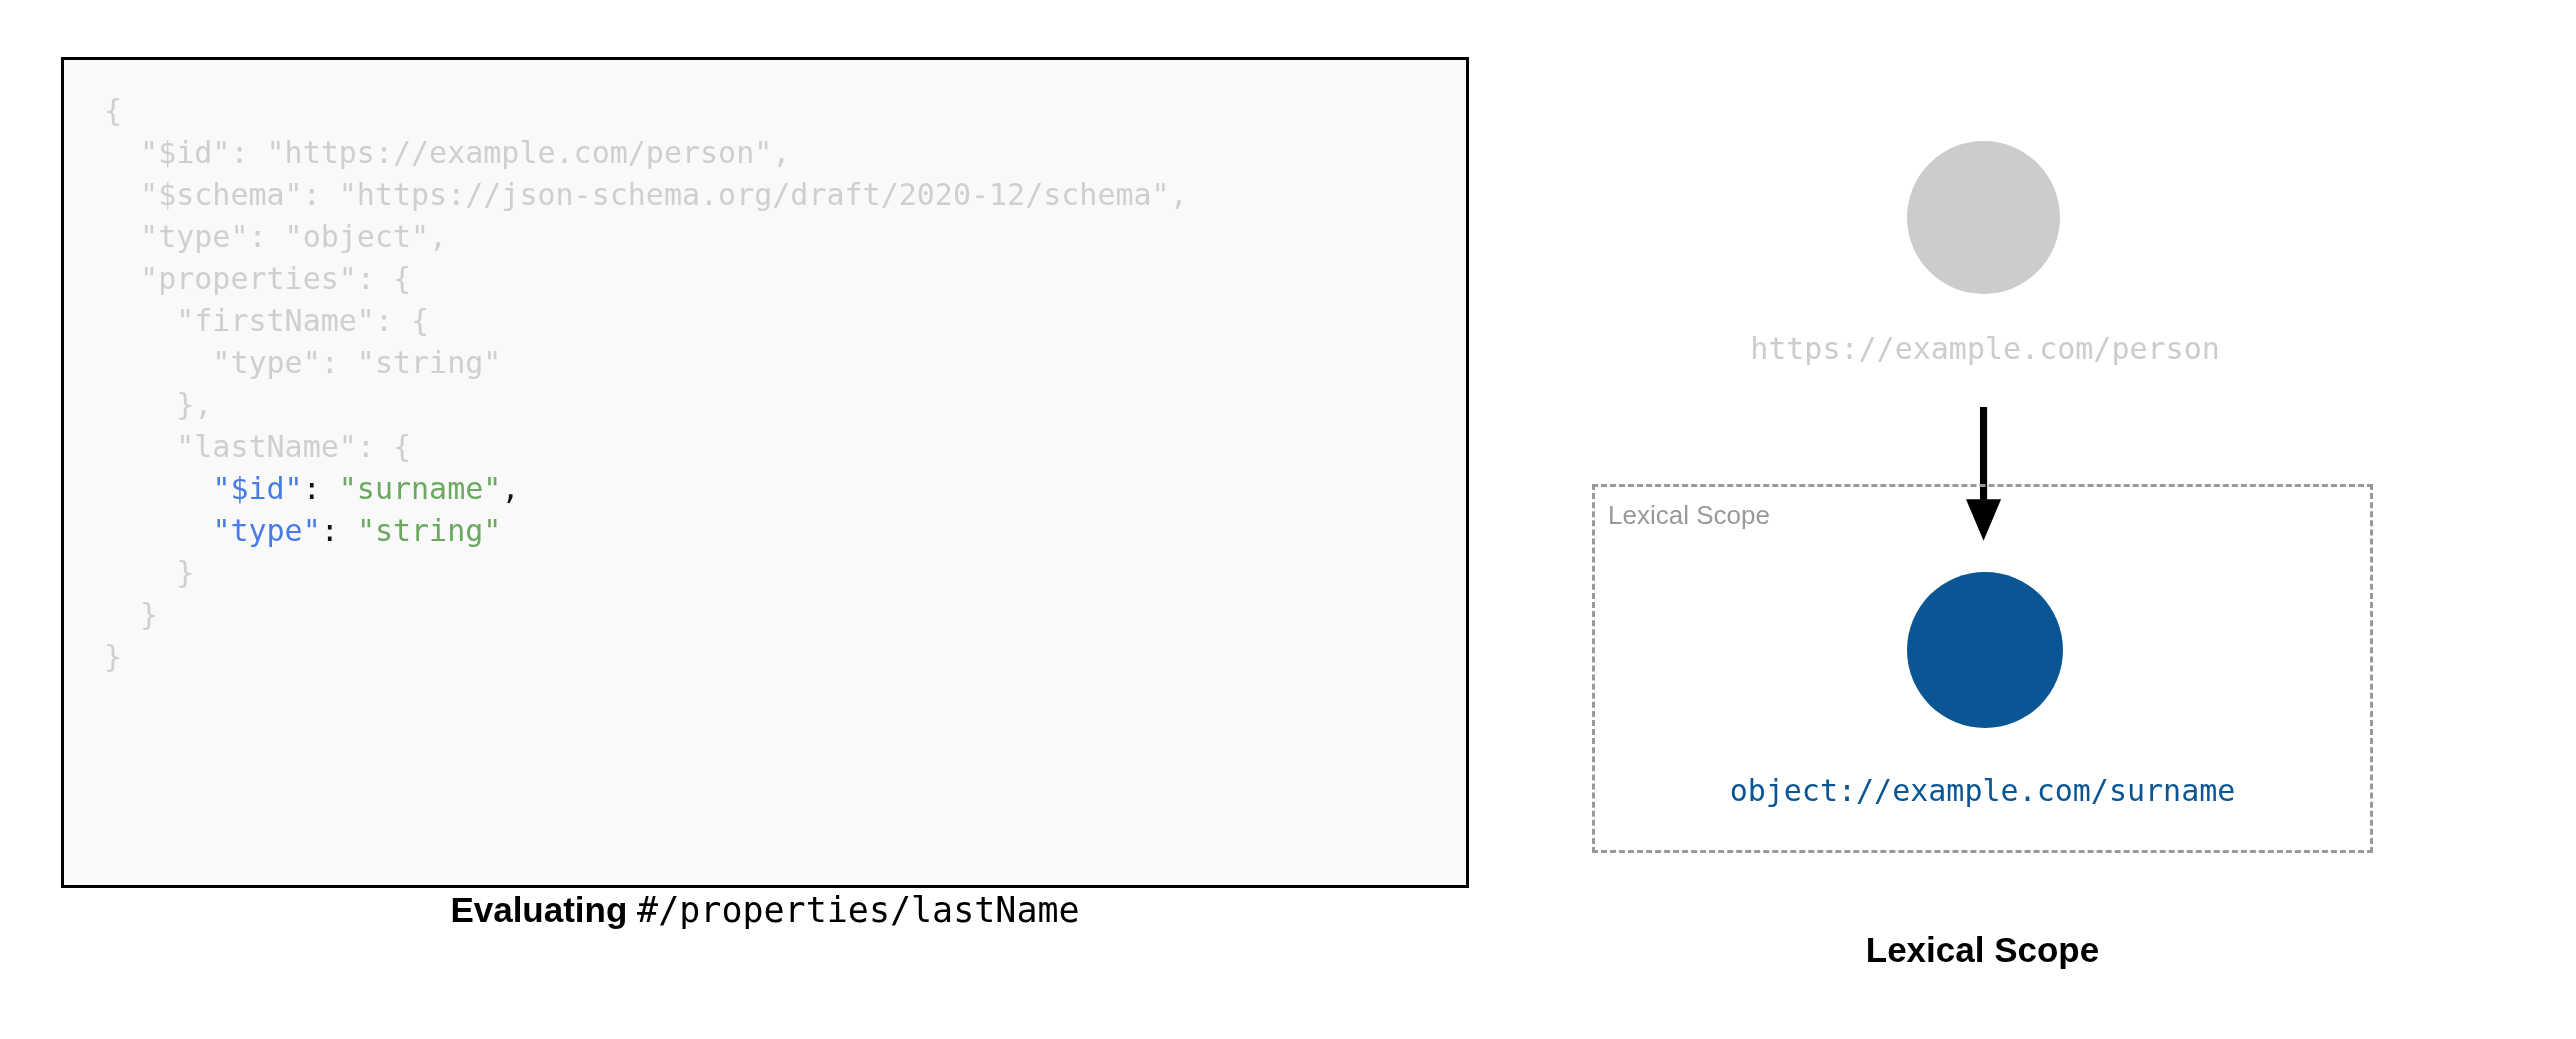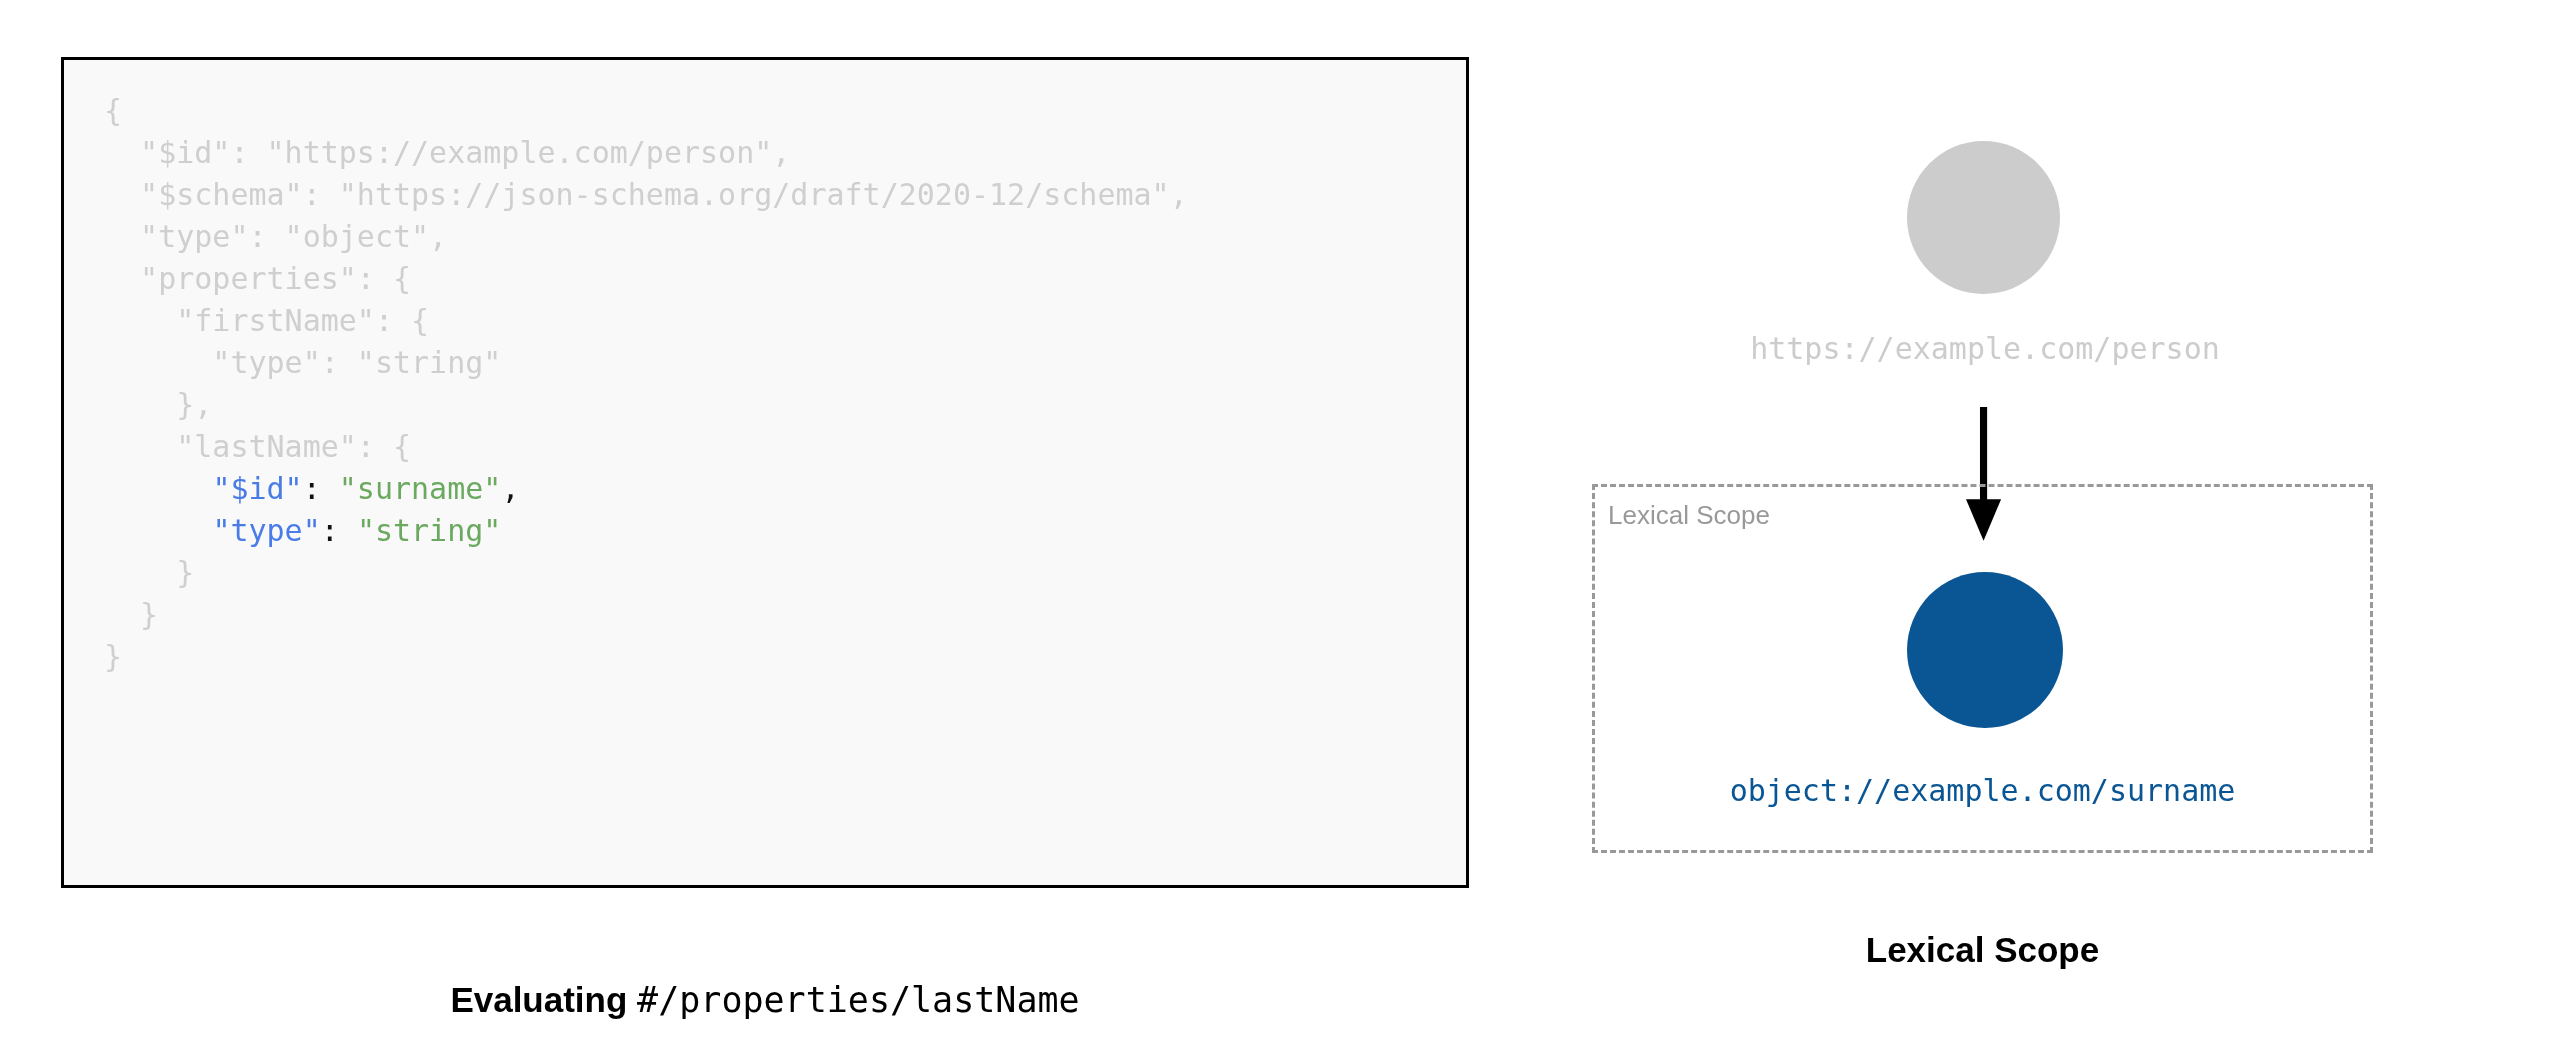--- a/index.html
+++ b/index.html
@@ -50,21 +50,21 @@
   .code-line { display: block; height: 42px; }
   .tok { white-space: pre; }
   .tok-dim   { color: #cfcfcf; }
   .tok-key   { color: #4a7ce8; }
   .tok-str   { color: #6aa95f; }
   .tok-punct { color: #111111; }
 
   #left-caption {
     position: absolute;
     left: 61px;
-    top: 980px;
+    top: 890px;
     width: 1408px;
     text-align: center;
     white-space: nowrap;
   }
   .caption-bold {
     font-family: "Liberation Sans", sans-serif;
     font-weight: bold;
     font-size: 35px;
     color: #000000;
   }

